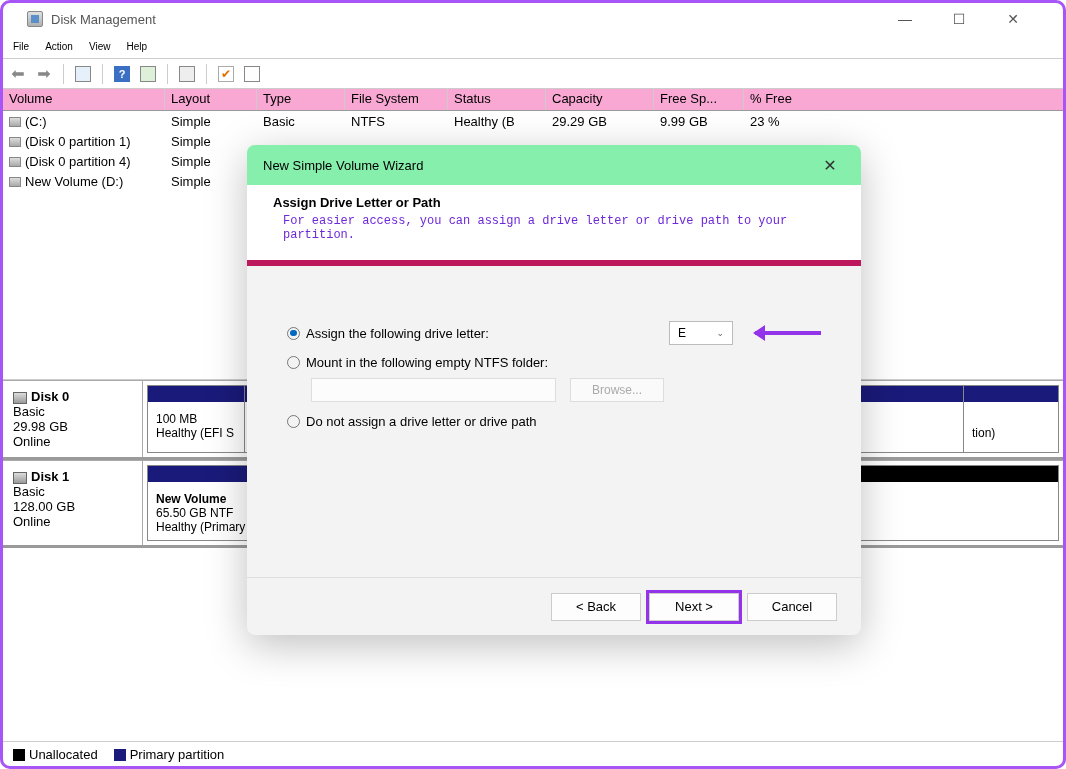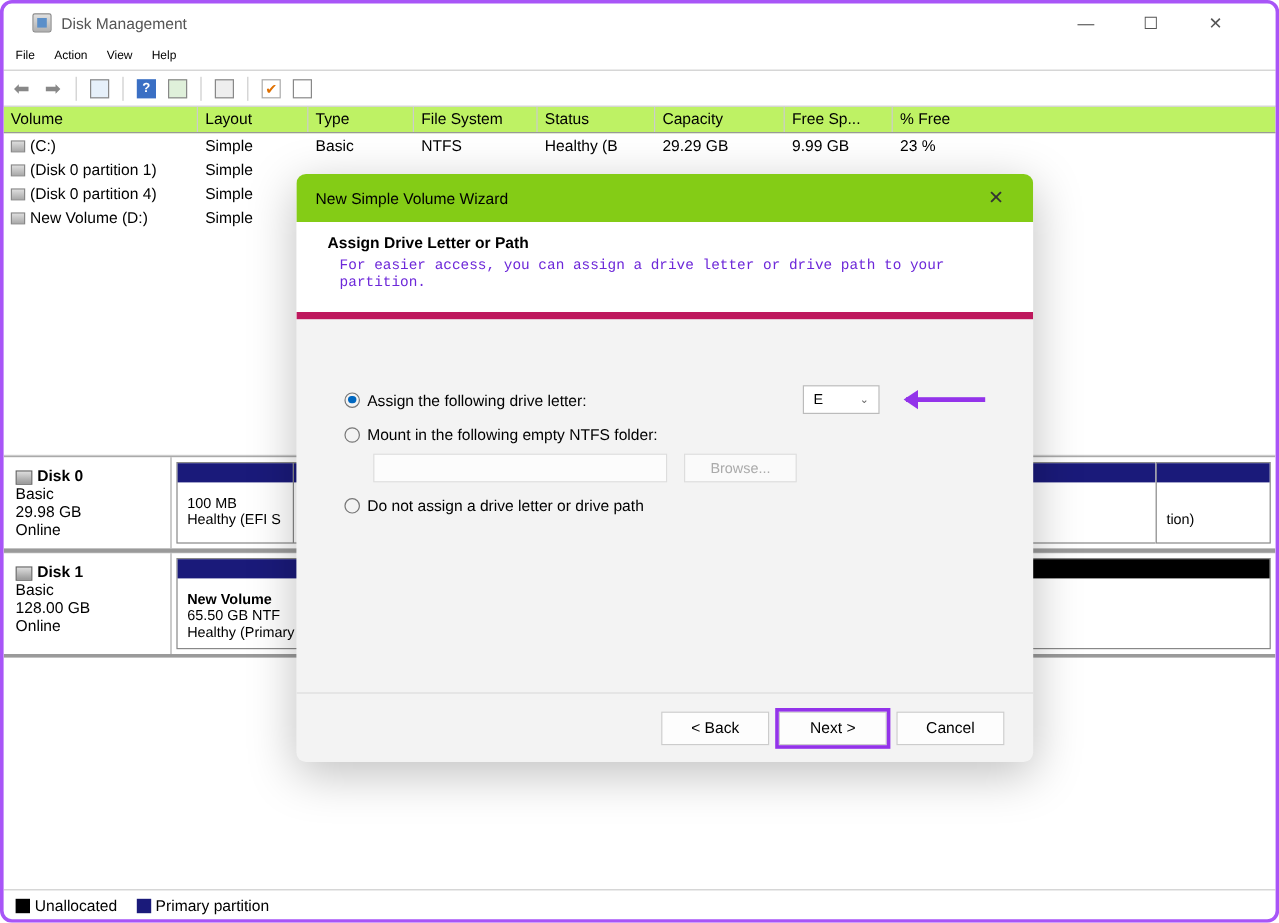--- a/index.html
+++ b/index.html
@@ -23,21 +23,21 @@
 .toolbar .tb-btn { width: 22px; height: 22px; display: flex; align-items: center; justify-content: center; font-size: 12px; color: #555; }
 .arrow-left::before { content: "⬅"; color: #888; font-size: 16px; }
 .arrow-right::before { content: "➡"; color: #888; font-size: 16px; }
 .tb-icon { width: 16px; height: 16px; border: 1px solid #888; background: #e6f0fa; }
 .tb-help { width: 16px; height: 16px; background: #3a6fc4; color: #fff; display: flex; align-items: center; justify-content: center; font-size: 11px; font-weight: bold; }
 .tb-check { width: 16px; height: 16px; border: 1px solid #aaa; display: flex; align-items: center; justify-content: center; color: #e07000; font-size: 12px; }
 
 .content { flex: 1; position: relative; overflow: hidden; }
 
 .vol-table { position: absolute; top: 0; left: 0; right: 0; }
-.vol-header { display: flex; background: #bef264; border-bottom: 1px solid #999; height: 22px; font-size: 13px; }
+.vol-header { display: flex; background: #f9a8d4; border-bottom: 1px solid #999; height: 22px; font-size: 13px; }
 .vol-header div { border-right: 1px solid #ccc; padding: 2px 6px; overflow: hidden; white-space: nowrap; }
 .vol-header div:last-child { border-right: none; }
 .col-volume { width: 162px; }
 .col-layout { width: 92px; }
 .col-type { width: 88px; }
 .col-fs { width: 103px; }
 .col-status { width: 98px; }
 .col-cap { width: 108px; }
 .col-free { width: 90px; }
 .col-pct { width: 100px; }
@@ -59,21 +59,21 @@
 .disk-part .part-text { position: relative; margin-top: 20px; }
 .disk-part .diag { position: absolute; inset: 0; background: repeating-linear-gradient(45deg, #e8e8e8 0 4px, #f8f8f8 4px 8px); z-index: -1; }
 
 .legend { position: absolute; bottom: 0; left: 0; right: 0; height: 25px; border-top: 1px solid #ccc; display: flex; align-items: center; font-size: 13px; padding: 0 10px; gap: 16px; }
 .legend .swatch { width: 12px; height: 12px; display: inline-block; margin-right: 4px; vertical-align: middle; }
 .legend .sw-black { background: #000; }
 .legend .sw-blue { background: #1a1a7a; }
 
 
 .dialog { position: absolute; top: 145px; left: 247px; width: 614px; height: 490px; background: #f3f3f3; border-radius: 8px; box-shadow: 0 10px 40px rgba(0,0,0,0.25); z-index: 50; font-size: 13px; overflow: hidden; }
-.dlg-title { height: 40px; background: #84cc16; display: flex; align-items: center; padding: 0 16px; font-size: 13px; }
+.dlg-title { height: 40px; background: #86efac; display: flex; align-items: center; padding: 0 16px; font-size: 13px; }
 .dlg-close { margin-left: auto; width: 30px; text-align: center; font-size: 16px; color: #333; }
 .dlg-header { background: #fff; padding: 10px 26px 18px 26px; border-bottom: 6px solid #be185d; }
 .dlg-header b { font-weight: 600; font-size: 13px; }
 .dlg-header p { margin-top: 4px; font-size: 12px; color: #6d28d9; padding-left: 10px; font-family: Liberation Mono, monospace; }
 .dlg-body { padding: 55px 40px 20px 40px; }
 .radio-row { display: flex; align-items: center; margin-bottom: 10px; font-size: 13px; gap: 6px; }
 .radio { width: 13px; height: 13px; border: 1px solid #777; border-radius: 50%; display: inline-flex; align-items: center; justify-content: center; }
 .radio.checked::after { content: ""; width: 6.5px; height: 6.5px; background: #0067c0; border-radius: 50%; }
 .drive-select { width: 64px; height: 24px; border: 1px solid #bbb; background: #fff; display: inline-flex; align-items: center; padding: 0 8px; justify-content: space-between; font-size: 12px; }
 .drive-select .chev { font-size: 9px; color: #666; }

